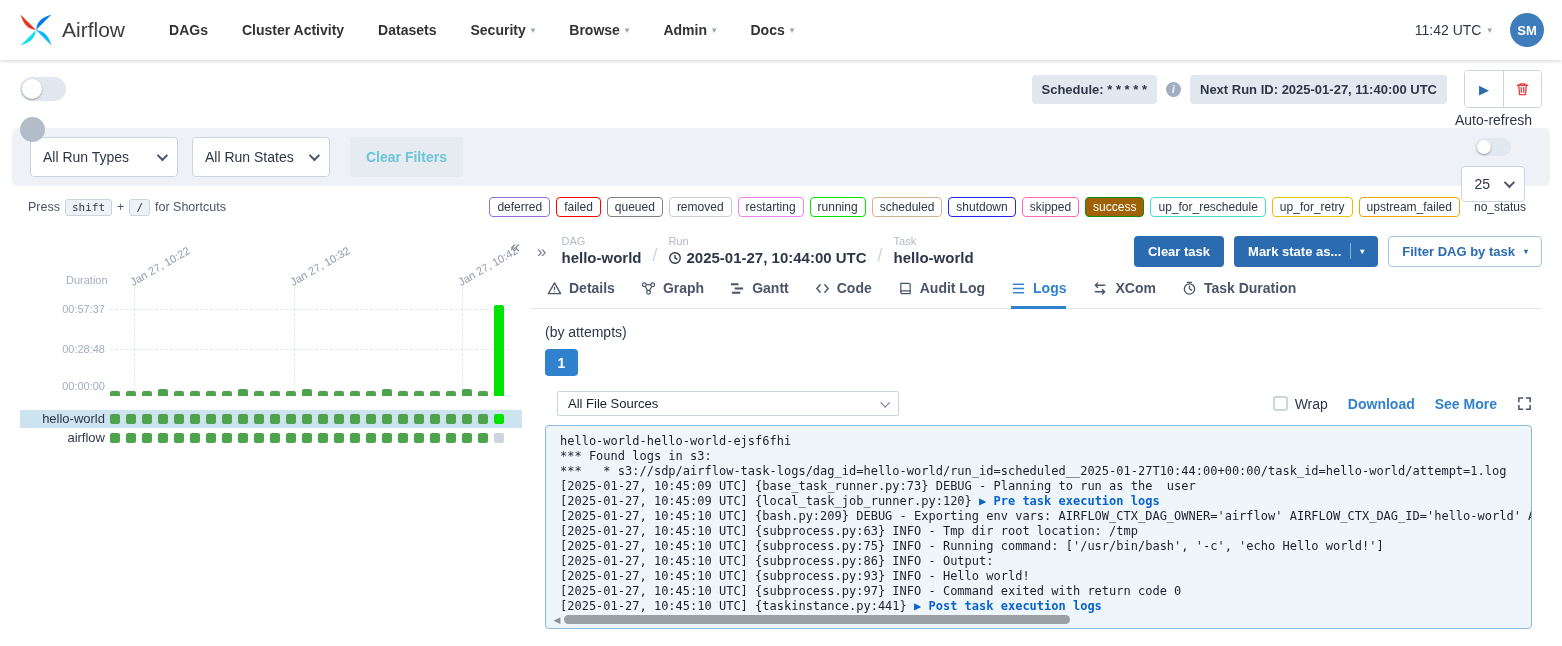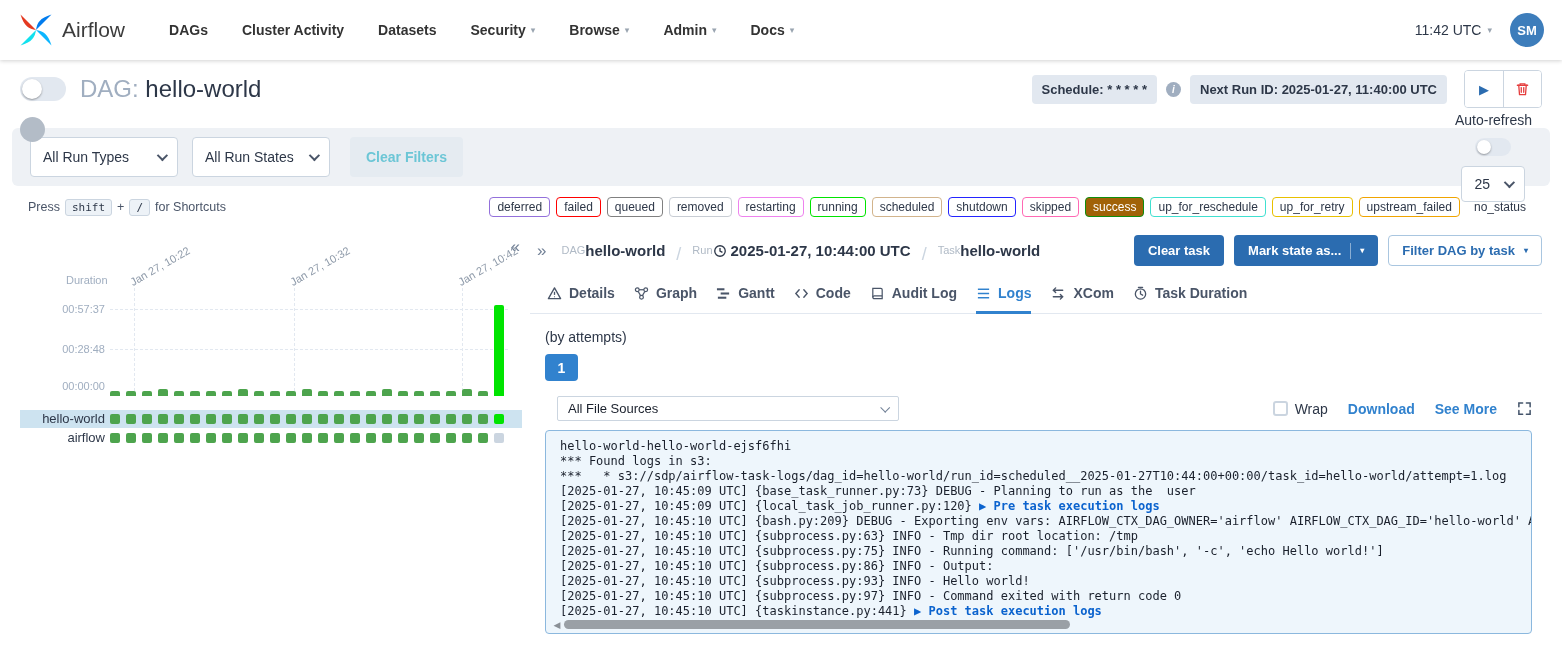--- a/index.html
+++ b/index.html
@@ -75,32 +75,32 @@
   .grid-rows{position:absolute;left:0;top:180px;width:502px;}
   .grid-row{position:relative;height:18px;margin-bottom:1px;cursor:pointer;}
   .grid-row.selected{background:#cde3f0;}
   .row-label{position:absolute;left:0;width:85px;text-align:right;font-size:13px;color:#2d3748;line-height:18px;}
   .cell{position:absolute;top:4px;width:10px;height:10px;border-radius:2px;cursor:pointer;}
 
   
   .run-panel{position:absolute;left:530px;top:0;width:1012px;height:418px;padding-left:15px;}
   .breadcrumb-row{display:flex;align-items:center;padding-top:7px;margin-left:-8px;}
   .expand-icon{color:#718096;font-size:17px;margin-right:15px;cursor:pointer;line-height:1;}
-  .crumb{display:flex;align-items:center;}
+  .crumb{display:flex;flex-direction:column;}
   .crumb-label{font-size:11px;color:#b0bac6;line-height:13px;}
   .crumb-value{font-size:15px;font-weight:700;color:#2d3748;line-height:19px;display:flex;align-items:center;gap:4px;white-space:nowrap;}
   .crumb-sep{font-size:18px;color:#cbd5e0;margin:0 11px;align-self:center;padding-top:8px;}
   .crumb-icon{display:flex;color:#2d3748;}
   .actions{margin-left:auto;display:flex;align-items:center;gap:10px;}
   .btn-solid{background:#2b6cb0;color:#fff;font-size:13px;font-weight:600;height:31px;padding:0 14px;border-radius:4px;border:none;display:flex;align-items:center;gap:9px;cursor:pointer;white-space:nowrap;}
   .btn-solid .divider{width:1px;height:16px;background:rgba(255,255,255,.45);}
   .btn-solid .caret,.btn-outline .caret{font-size:8px;color:inherit;}
   .btn-outline{background:#fff;color:#2b6cb0;font-size:13px;font-weight:600;height:31px;padding:0 13px;border-radius:4px;border:1px solid #a9c6e0;display:flex;align-items:center;gap:9px;cursor:pointer;white-space:nowrap;}
 
-  .tabs-row{display:flex;gap:19px;margin-top:19px;margin-left:-15px;padding-left:17px;border-bottom:1px solid #e2e8f0;}
+  .tabs-row{display:flex;gap:26px;margin-top:13px;margin-left:-15px;padding-left:17px;border-bottom:1px solid #e2e8f0;}
   .tab{display:flex;align-items:center;gap:7px;font-size:14px;font-weight:600;color:#4a5568;padding-bottom:10px;border-bottom:3px solid transparent;margin-bottom:-1px;cursor:pointer;white-space:nowrap;}
   .tab.active{color:#3182ce;border-bottom-color:#3182ce;}
   .tab-icon{display:flex;}
 
   .by-attempts{margin-top:15px;font-size:14px;color:#2d3748;}
   .attempt-btn{margin-top:9px;width:33px;height:27px;background:#3182ce;color:#fff;font-size:14px;font-weight:600;border:none;border-radius:4px;cursor:pointer;display:block;}
   .log-controls{margin-top:15px;display:flex;align-items:center;width:987px;}
   .slim-select{height:25px;border:1px solid #cbd5e0;border-radius:2px;display:flex;align-items:center;justify-content:space-between;padding:0 10px;font-size:13px;color:#1a202c;background:#fff;cursor:pointer;}
   .slim-select.levels{width:350px;}
   .slim-select.sources{width:342px;margin-left:12px;}
@@ -150,24 +150,20 @@
         <span class="caret">▾</span>
       </div>
       <div class="avatar">SM</div>
     </div>
   </header>
 
   <section class="dag-header">
     <span class="toggle">
         <span class="knob"></span>
       </span>
-    <h1 class="dag-title">
-      <span class="muted">DAG:</span>
-      <span class="name">hello-world</span>
-    </h1>
     <div class="header-right">
       <span class="badge"><span>Schedule:</span> <span>* * * * *</span></span>
       <span class="info-icon">i</span>
       <span class="badge"><span>Next Run ID:</span> <span>2025-01-27, 11:40:00 UTC</span></span>
       <div class="btn-group">
         <button class="icon-btn play">
             <span>▶</span>
           </button>
         <button class="icon-btn">
           <span style="display:flex;">

